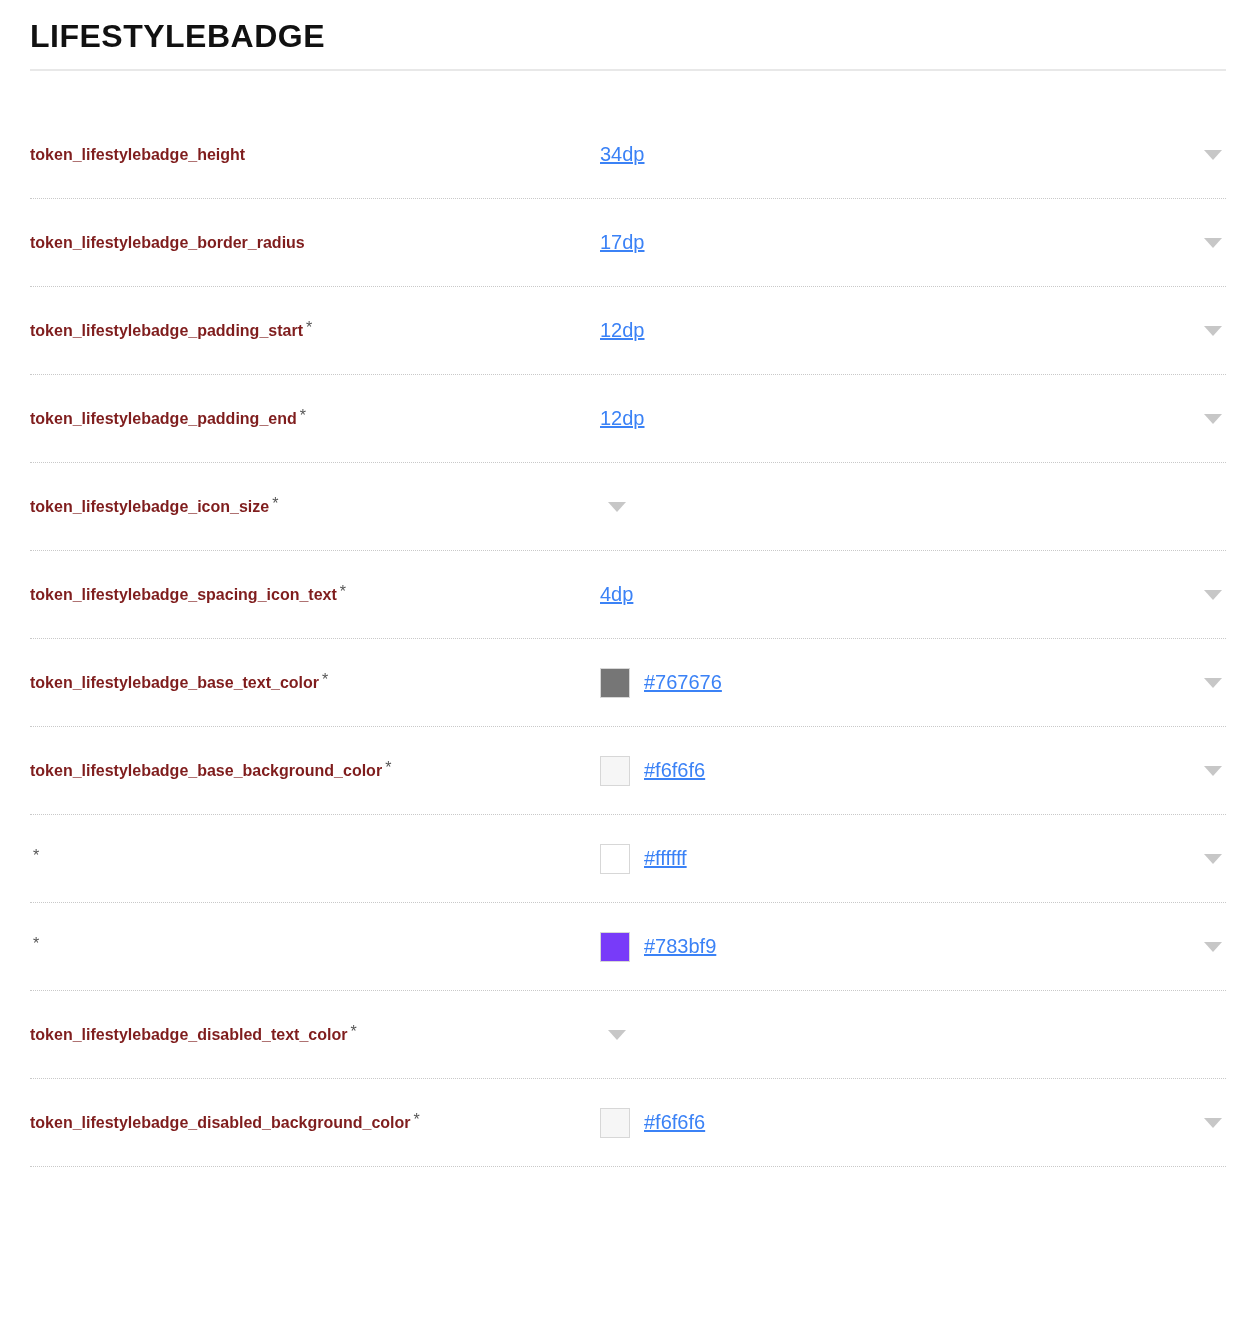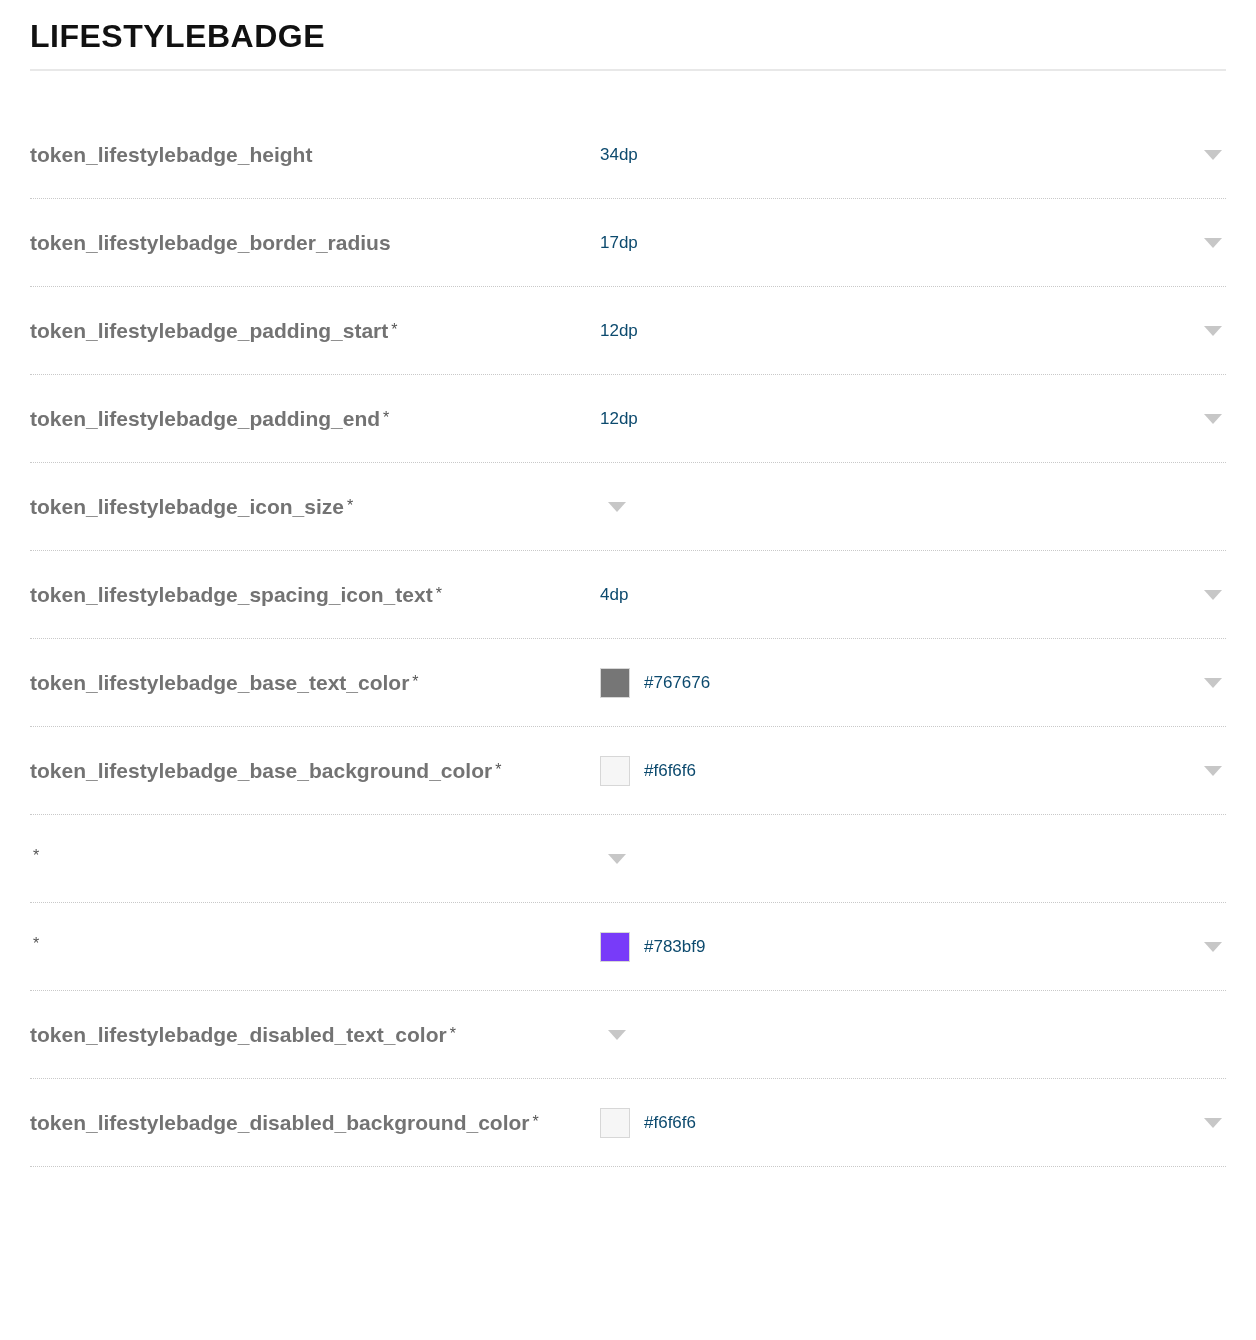--- a/index.html
+++ b/index.html
@@ -25,23 +25,23 @@
     height: 88px;
     border-bottom: 1px dotted #c9c9c9;
     cursor: pointer;
   }
   .token-name-cell {
     flex: 0 0 570px;
     display: flex;
     align-items: baseline;
   }
   .token-name {
-    font-size: 21px;
+    font-size: 16px;
     font-weight: 700;
-    color: #737373;
+    color: #7f1d1d;
   }
   .asterisk {
     font-size: 16px;
     color: #555;
     margin-left: 3px;
     position: relative;
     top: -3px;
   }
   .token-value-cell {
     flex: 1;
@@ -49,23 +49,24 @@
     align-items: center;
     gap: 14px;
   }
   .swatch {
     width: 30px;
     height: 30px;
     border: 1px solid #d7d7d7;
     flex-shrink: 0;
   }
   .token-value {
-    font-size: 17px;
-    color: #0c4a6e;
+    font-size: 20px;
+    color: #3b82f6;
     font-weight: 400;
+    text-decoration: underline;
   }
   .chevron-cell {
     flex: 0 0 30px;
     display: flex;
     justify-content: flex-end;
     align-items: center;
     padding-right: 4px;
   }
   .chevron {
     width: 0;
@@ -186,20 +187,24 @@
     </div>
     <div class="chevron-cell">
       <span class="chevron"></span>
     </div>
   </div>
 
   <div class="token-row">
     <div class="token-name-cell">
       <span class="asterisk">*</span>
     </div>
+    <div class="token-value-cell">
+      <span class="swatch" style="background: rgb(255, 255, 255);"></span>
+      <span class="token-value">#ffffff</span>
+    </div>
     <div class="chevron-cell">
       <span class="chevron"></span>
     </div>
   </div>
 
   <div class="token-row">
     <div class="token-name-cell">
       <span class="asterisk">*</span>
     </div>
     <div class="token-value-cell">

